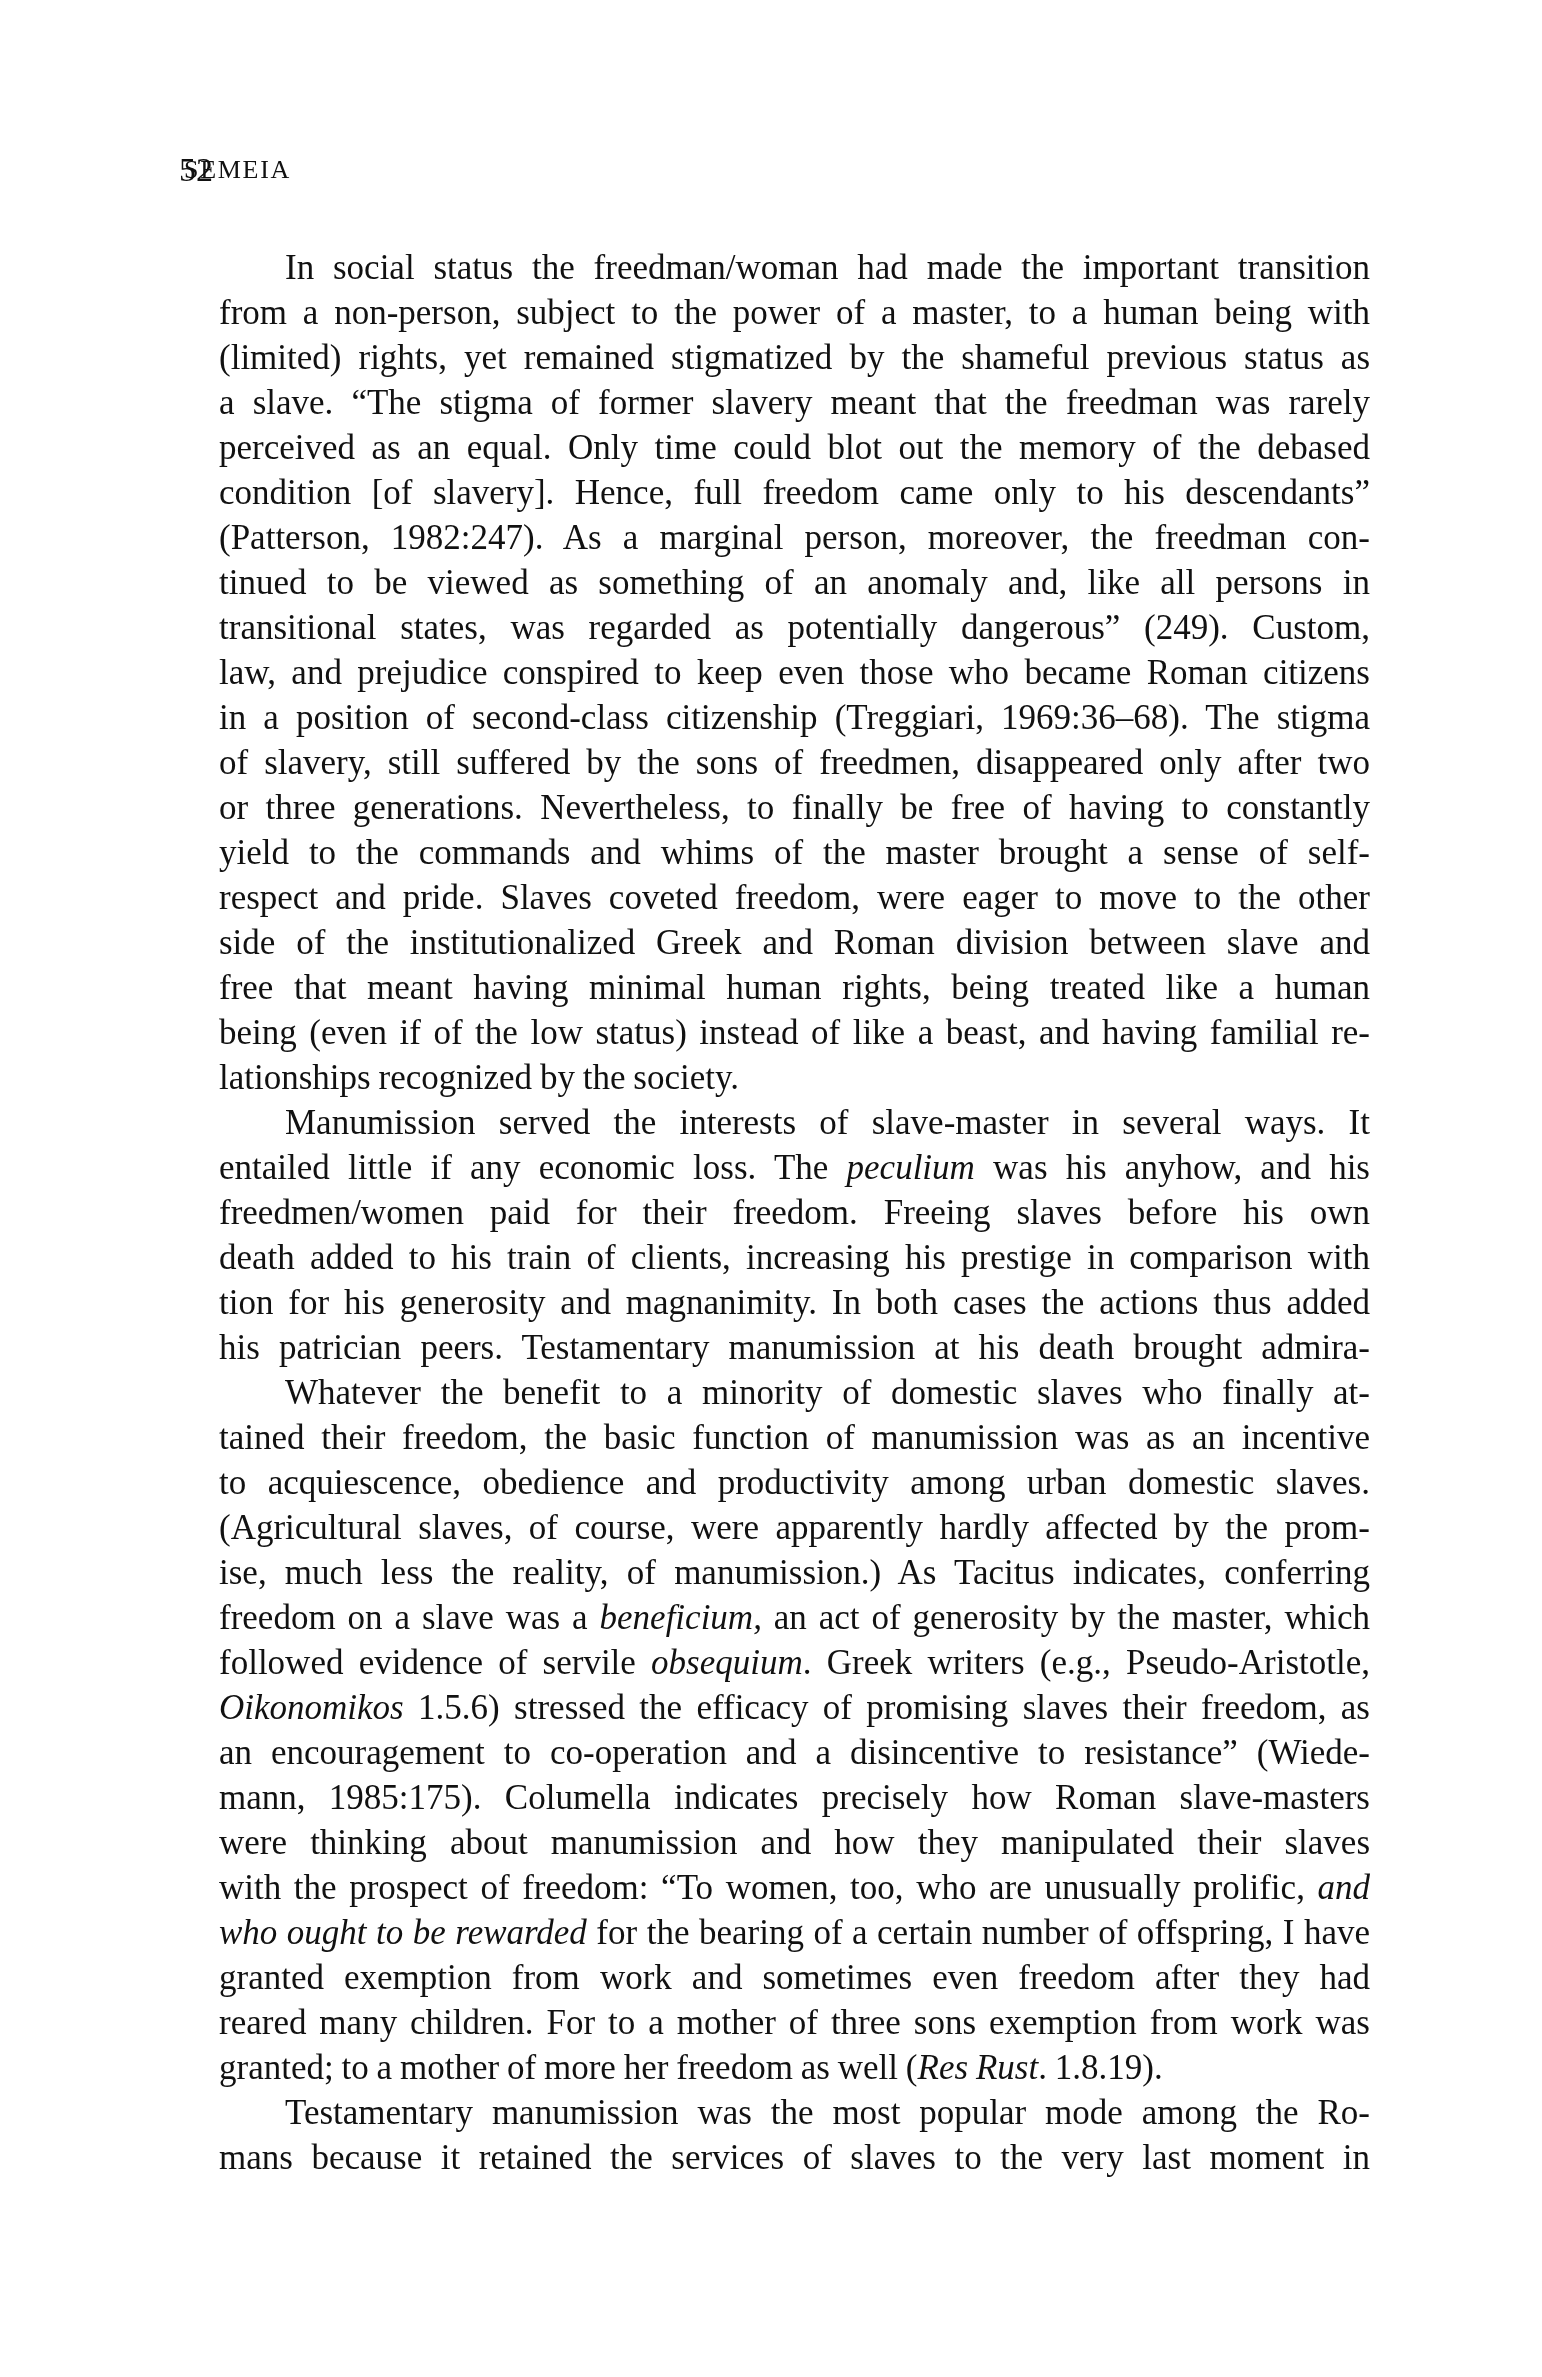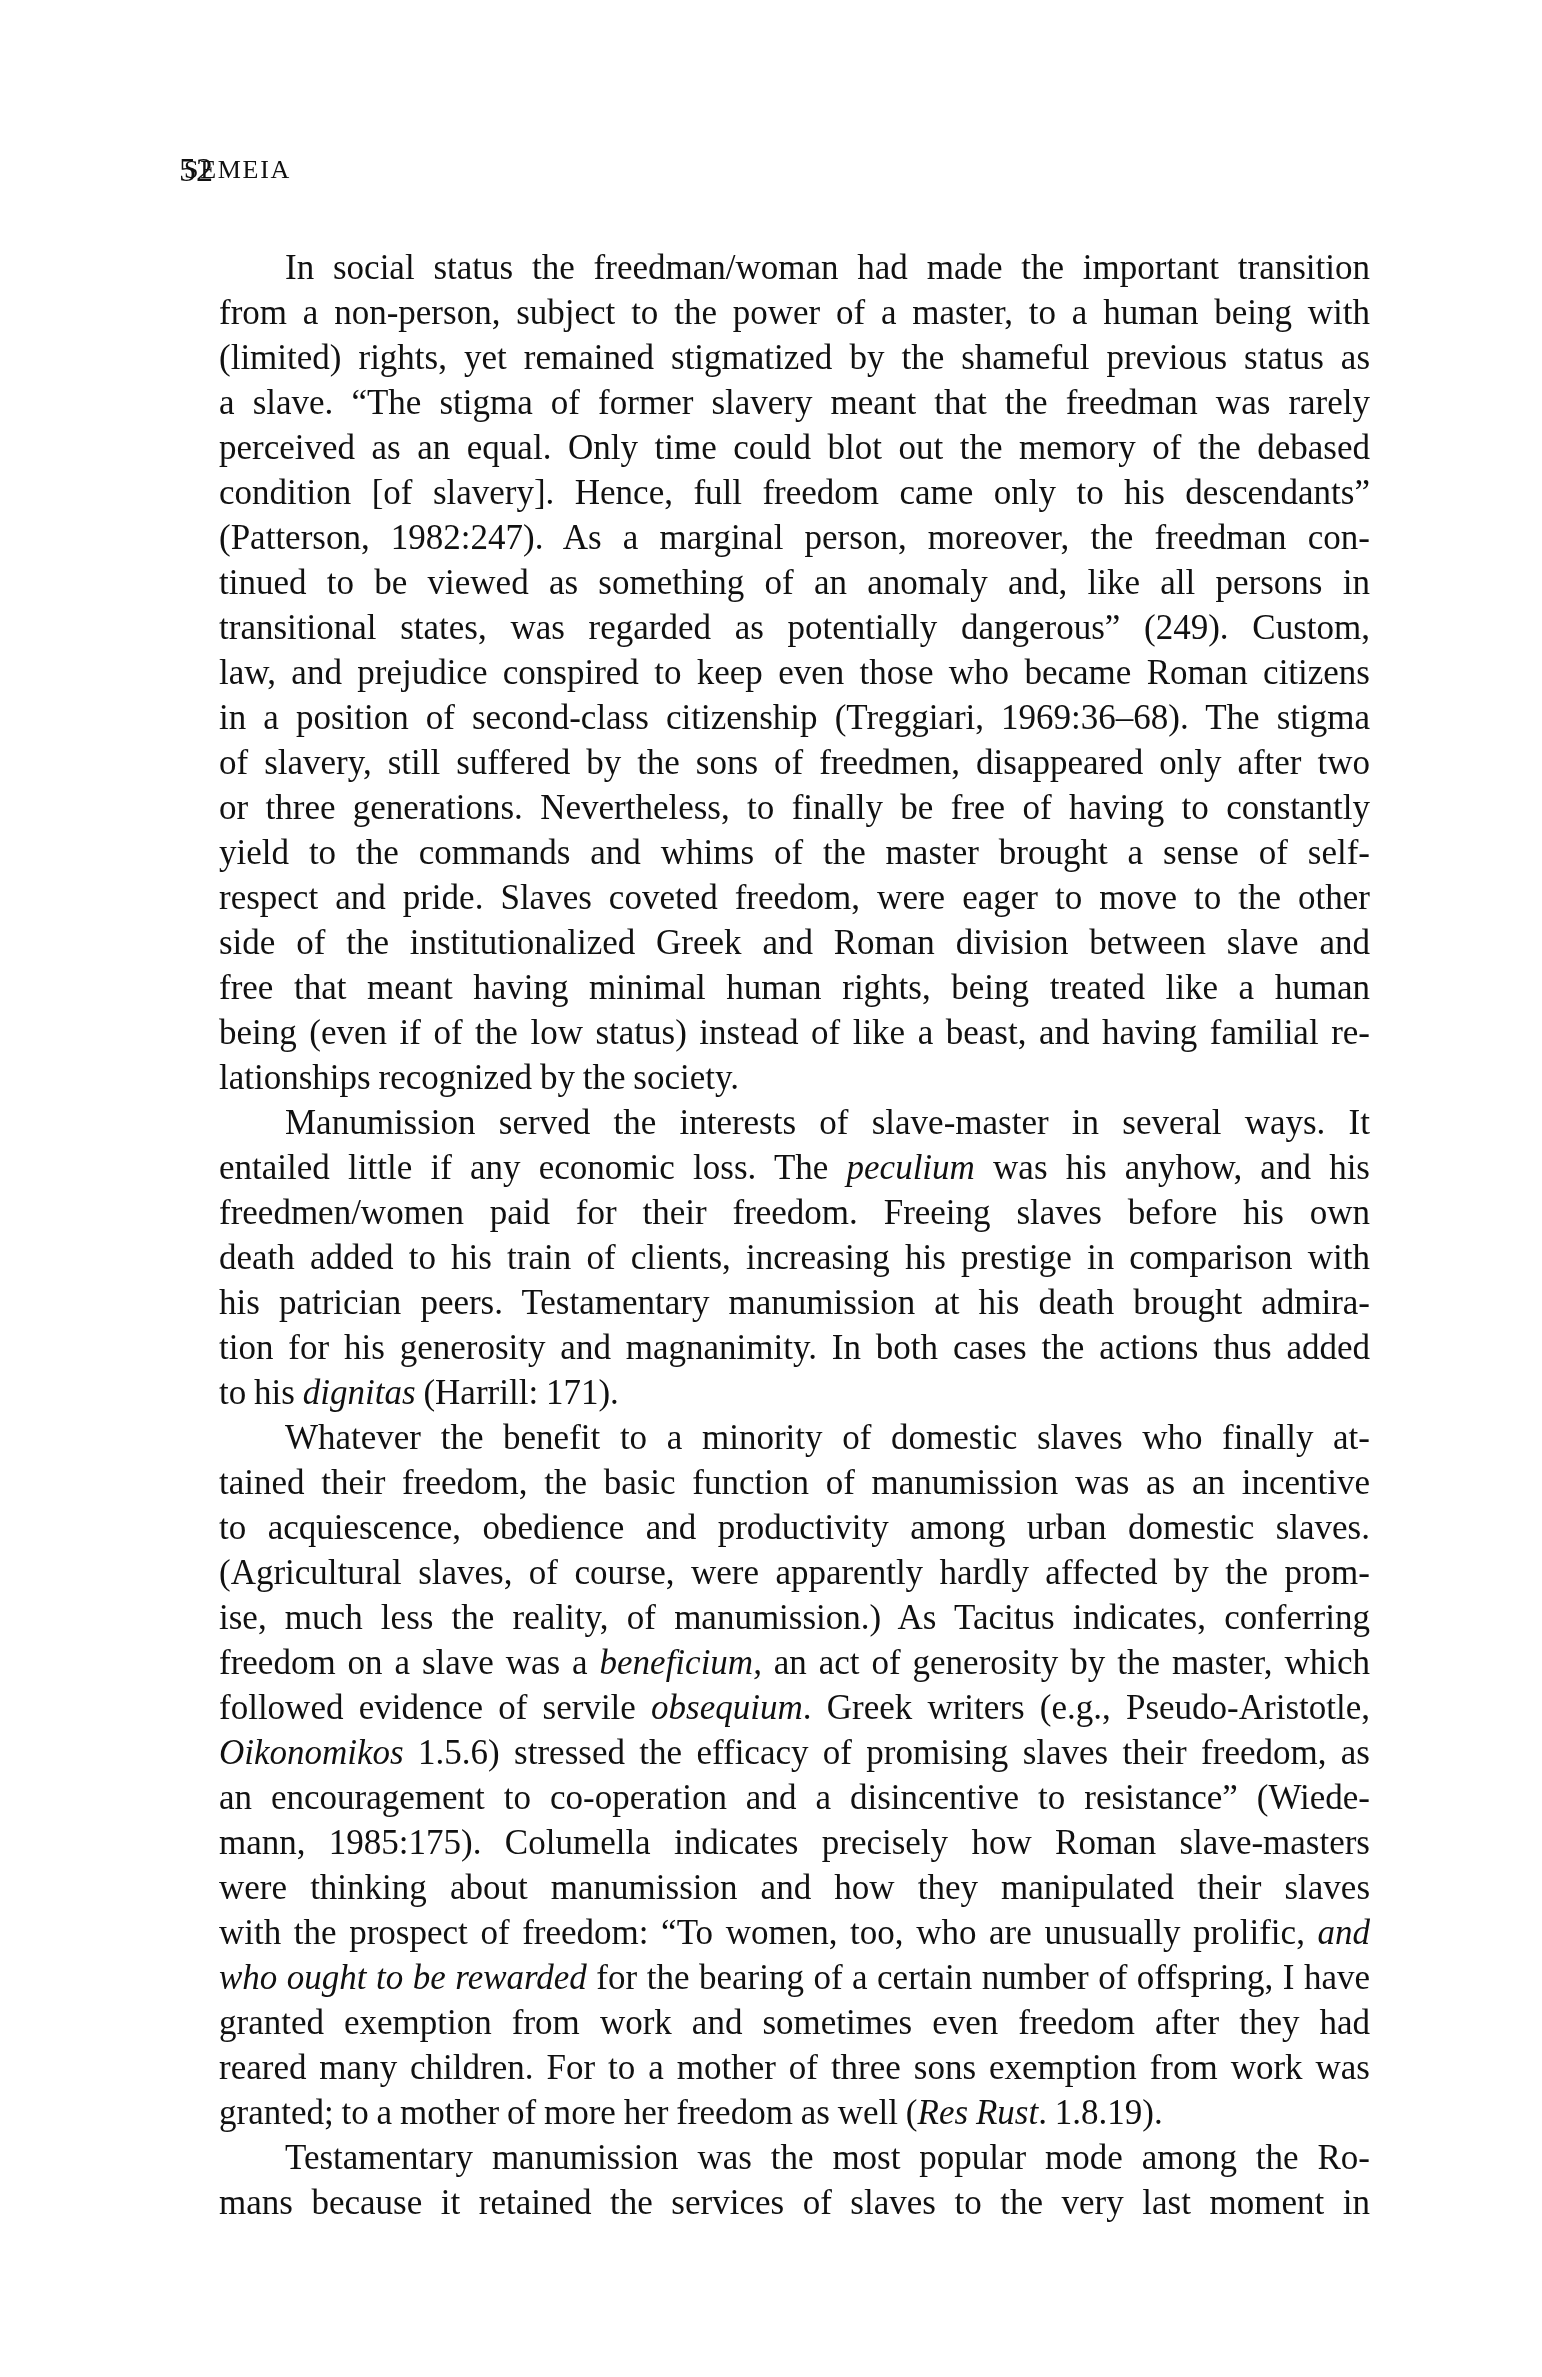--- a/index.html
+++ b/index.html
@@ -89,23 +89,22 @@
       <span class="line"><span>side of the institutionalized Greek and Roman division between slave and</span></span>
       <span class="line"><span>free that meant having minimal human rights, being treated like a human</span></span>
       <span class="line"><span>being (even if of the low status) instead of like a beast, and having familial re-</span></span>
       <span class="line last"><span>lationships recognized by the society.</span></span>
     </div>
     <div>
       <span class="line indent"><span>Manumission served the interests of slave-master in several ways. It</span></span>
       <span class="line"><span>entailed little if any economic loss. The </span><i>peculium</i><span> was his anyhow, and his</span></span>
       <span class="line"><span>freedmen/women paid for their freedom. Freeing slaves before his own</span></span>
       <span class="line"><span>death added to his train of clients, increasing his prestige in comparison with</span></span>
+      <span class="line"><span>tion for his generosity and magnanimity. In both cases the actions thus added</span></span>
       <span class="line"><span>his patrician peers. Testamentary manumission at his death brought admira-</span></span>
-      <span class="line"><span>tion for his generosity and magnanimity. In both cases the actions thus added</span></span>
-      <span class="line last"><span>to his </span><i>dignitas</i><span> (Harrill: 171).</span></span>
     </div>
     <div>
       <span class="line indent"><span>Whatever the benefit to a minority of domestic slaves who finally at-</span></span>
       <span class="line"><span>tained their freedom, the basic function of manumission was as an incentive</span></span>
       <span class="line"><span>to acquiescence, obedience and productivity among urban domestic slaves.</span></span>
       <span class="line"><span>(Agricultural slaves, of course, were apparently hardly affected by the prom-</span></span>
       <span class="line"><span>ise, much less the reality, of manumission.) As Tacitus indicates, conferring</span></span>
       <span class="line"><span>freedom on a slave was a </span><i>beneficium,</i><span> an act of generosity by the master, which</span></span>
       <span class="line"><span>followed evidence of servile </span><i>obsequium</i><span>. Greek writers (e.g., Pseudo-Aristotle,</span></span>
       <span class="line"><i>Oikonomikos</i><span> 1.5.6) stressed the efficacy of promising slaves their freedom, as</span></span>

